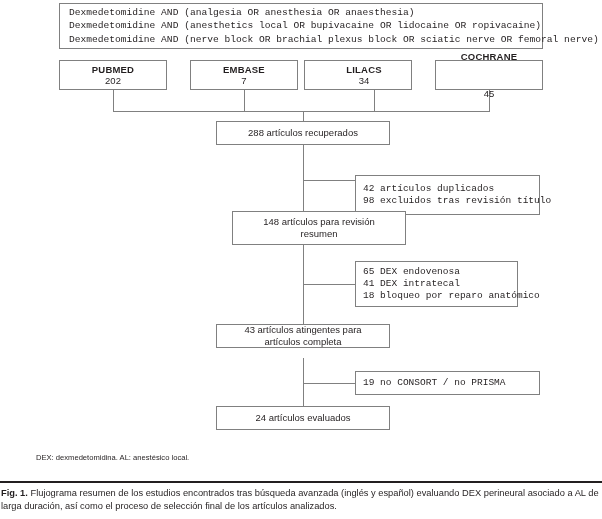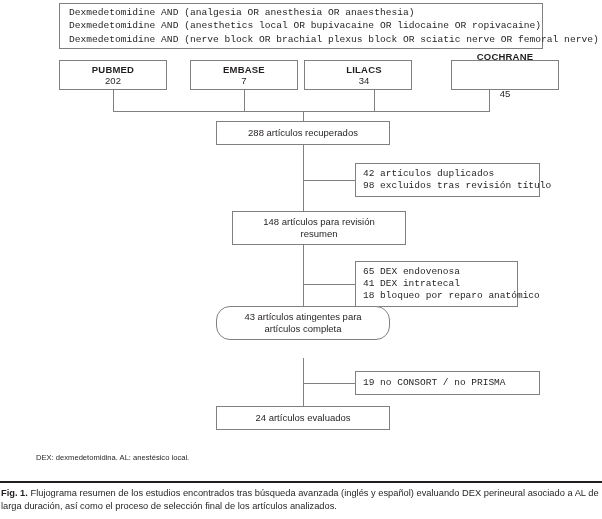--- a/index.html
+++ b/index.html
@@ -70,55 +70,54 @@
     font-size: 9.5px;
     line-height: 11.5px;
   }
   .db-box .db-name {
     font-weight: bold;
     letter-spacing: 0.2px;
   }
   #db-pubmed   { left: 59px; justify-content: center;  }
   #db-embase   { left: 190px; }
   #db-lilacs   { left: 304px; padding-left: 12px; }
-  #db-cochrane { left: 451px; gap: 25px; }
+  #db-cochrane { left: 435px; gap: 25px; }
 
   
   #box-retrieved {
     left: 216px;
     top: 121px;
     width: 174px;
     height: 24px;
   }
   #box-abstract-review {
     left: 232px;
     top: 211px;
     width: 174px;
     height: 34px;
   }
   #box-full-review {
     left: 216px;
-    top: 306px;
-    width: 174px;
-    height: 34px;
-    border-radius: 14px;
+    top: 324px;
+    width: 174px;
+    height: 24px;
   }
   #box-evaluated {
     left: 216px;
     top: 406px;
     width: 174px;
     height: 24px;
   }
 
   
   #box-excl-1 {
     left: 355px;
-    top: 163px;
+    top: 175px;
     width: 185px;
-    height: 34px;
+    height: 40px;
     text-align: center;
   }
   #box-excl-2 {
     left: 355px;
     top: 261px;
     width: 163px;
     height: 46px;
   }
   #box-excl-3 {
     left: 355px;

